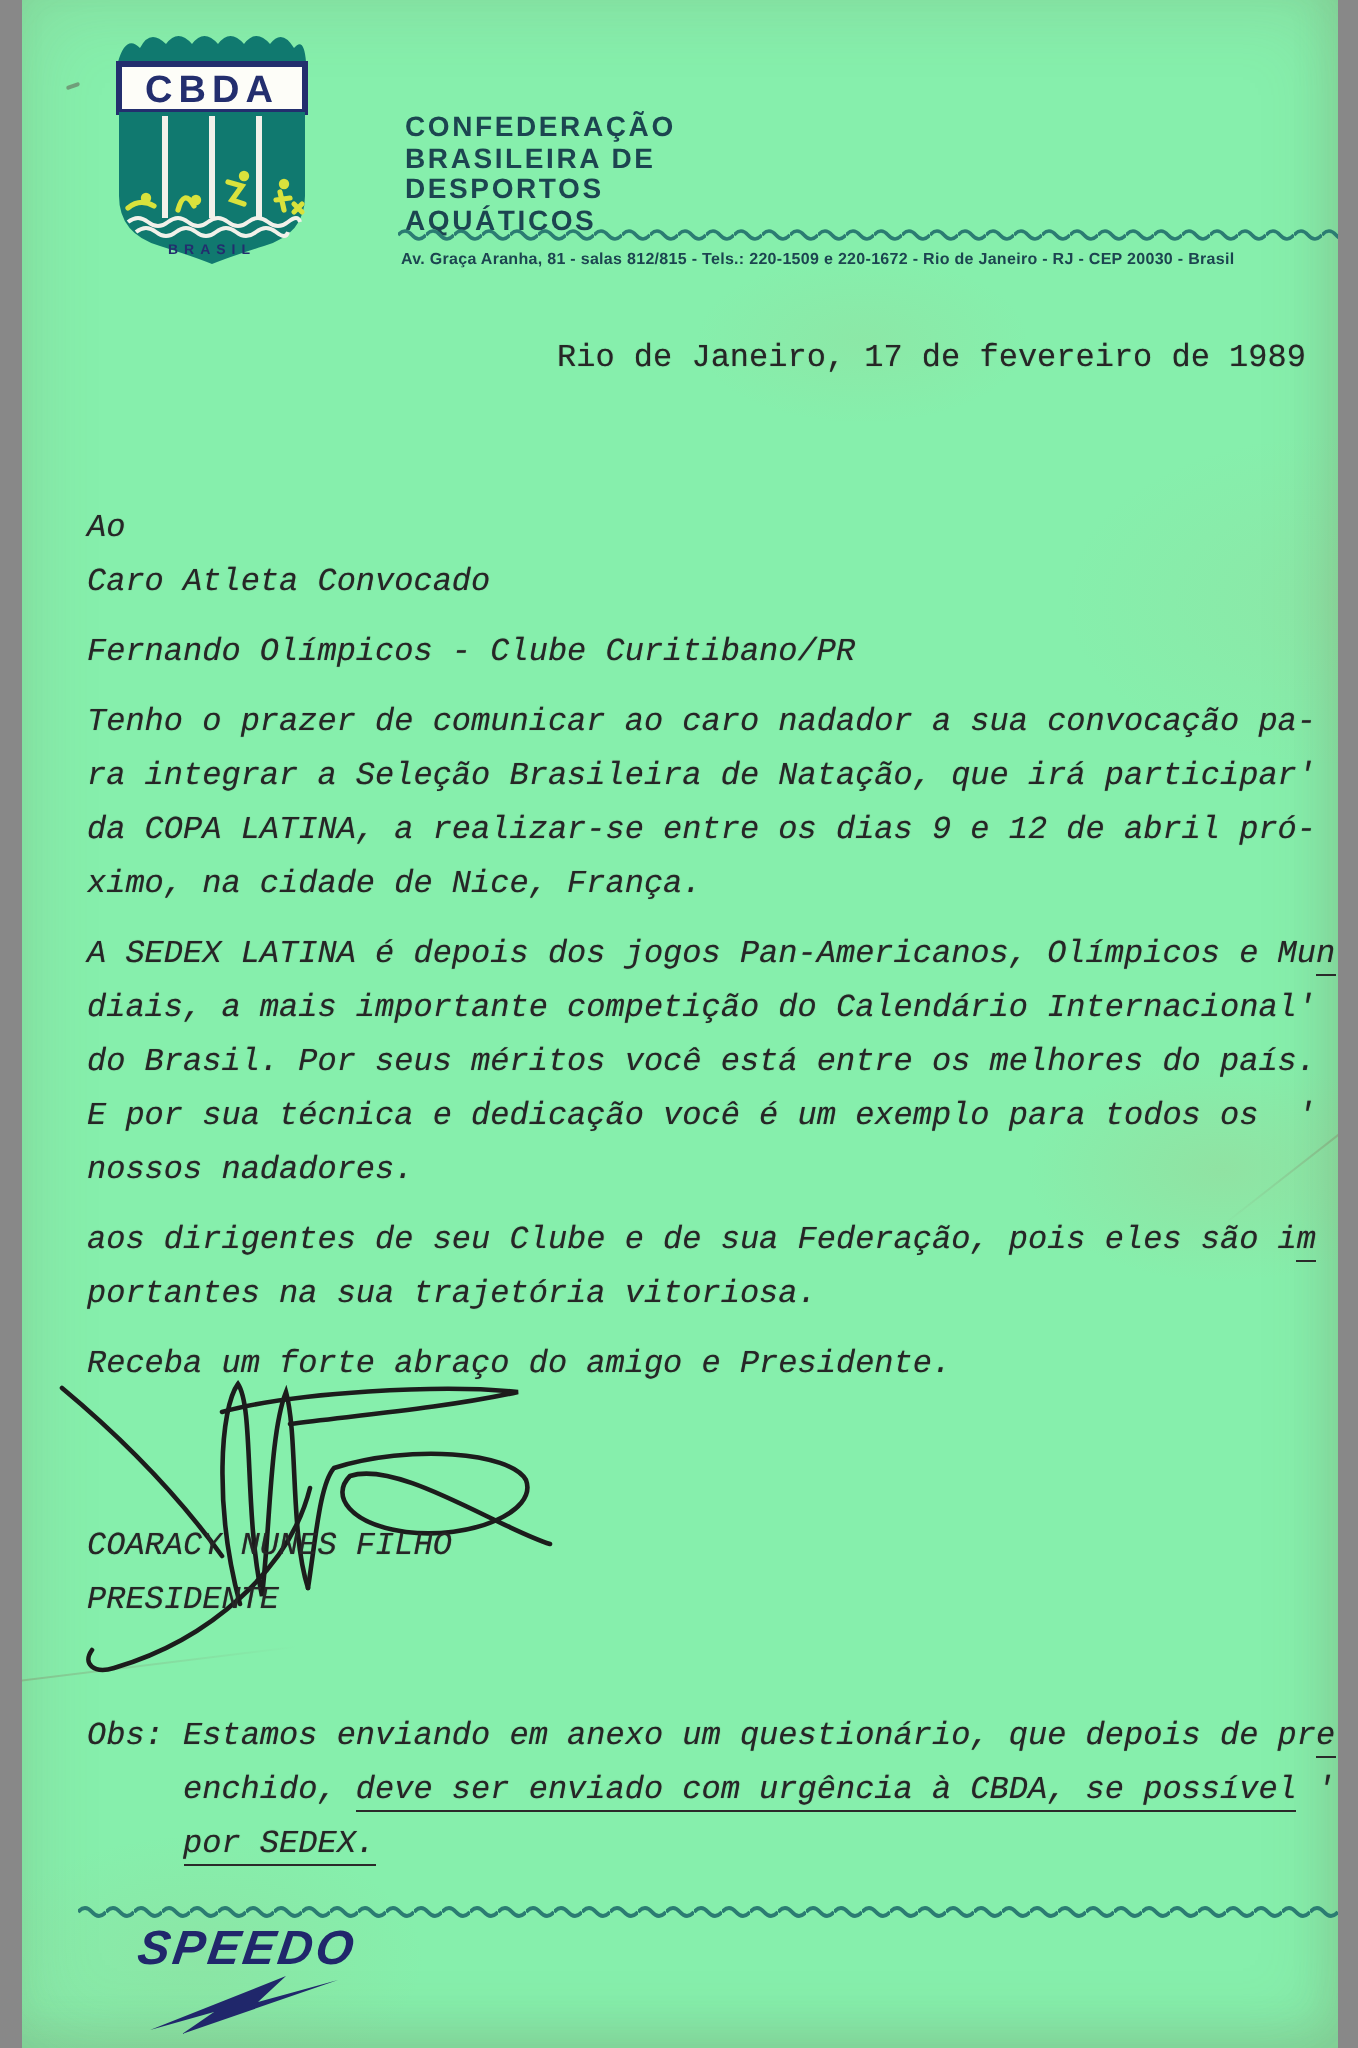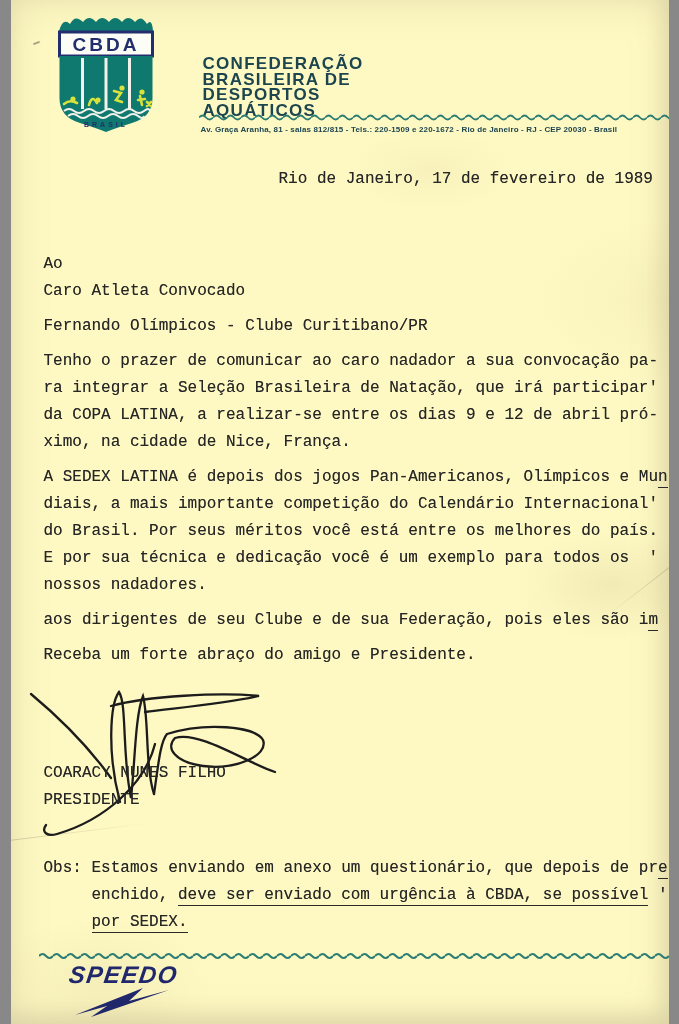--- a/index.html
+++ b/index.html
@@ -1,18 +1,18 @@
 <!DOCTYPE html>
 <html><head>
 <meta charset="utf-8">
 <style>
   html,body{margin:0;padding:0;background:#888;}
   .page{
     position:relative;width:658px;height:1024px;margin:0 auto;
-    background:#fef9c3;overflow:hidden;
+    background:#86efac;overflow:hidden;
     font-family:"Liberation Mono",monospace;
     box-shadow:inset 0 0 40px rgba(120,105,75,.18), inset -6px -10px 18px rgba(110,95,70,.12);
   }
   
   .page::before{
     content:"";position:absolute;inset:0;pointer-events:none;
     background:
       radial-gradient(140px 80px at 600px 585px, rgba(190,170,120,.18), rgba(190,170,120,0) 70%),
       radial-gradient(120px 60px at 420px 170px, rgba(190,170,120,.10), rgba(190,170,120,0) 70%),
       radial-gradient(160px 90px at 90px 980px, rgba(180,160,115,.12), rgba(180,160,115,0) 70%),
@@ -24,32 +24,32 @@
   .crease2{position:absolute;left:-12px;top:832px;width:150px;height:1px;
     background:linear-gradient(to right, rgba(130,118,92,.35), rgba(130,118,92,0));
     transform:rotate(-7deg);}
   .speck{position:absolute;left:22px;top:42px;width:7px;height:2px;border-radius:2px;
     background:rgba(95,95,82,.55);transform:rotate(-20deg);}
 
   
   .logo{position:absolute;left:45px;top:12px;width:100px;height:122px;}
   .org{position:absolute;left:192px;top:56px;
     font-family:"Liberation Sans",sans-serif;font-weight:bold;
-    font-size:17px;line-height:15.5px;letter-spacing:1.3px;color:#1c4550;}
+    font-size:14px;line-height:15.5px;letter-spacing:1.3px;color:#1c4550;}
   .wave-hdr{position:absolute;left:188px;top:113px;}
   .address{position:absolute;left:190px;top:125px;width:488px;
     font-family:"Liberation Sans",sans-serif;font-weight:bold;
     font-size:8px;letter-spacing:.15px;color:#1c4550;white-space:nowrap;}
 
   
   .tw{font-size:16px;line-height:27px;color:#262626;
       text-shadow:0 0 .5px rgba(45,45,45,.55);}
   .date-line{position:absolute;left:268px;top:166px;}
   .letter-body{position:absolute;left:33px;top:251px;width:630px;}
-  .line{white-space:pre;}
+  .line{white-space:pre;font-style:italic;}
   .para + .para{margin-top:8px;}
   .u{border-bottom:1.6px solid #2a2a2a;padding-bottom:1px;}
 
   .sig-block{position:absolute;left:33px;top:760px;}
   .obs-block{position:absolute;left:33px;top:855px;width:640px;}
 
   .signature-svg{position:absolute;left:12px;top:680px;pointer-events:none;}
 
   
   .wave-ftr{position:absolute;left:28px;top:951px;}
@@ -135,20 +135,21 @@
       </div>
       <div class="para">
         <div class="line"><span>A SEDEX LATINA é depois dos jogos Pan-Americanos, Olímpicos e Mu</span><span class="u">n</span></div>
         <div class="line"><span>diais, a mais importante competição do Calendário Internacional'</span></div>
         <div class="line"><span>do Brasil. Por seus méritos você está entre os melhores do país.</span></div>
         <div class="line"><span>E por sua técnica e dedicação você é um exemplo para todos os  '</span></div>
         <div class="line"><span>nossos nadadores.</span></div>
       </div>
       <div class="para">
         <div class="line"><span>aos dirigentes de seu Clube e de sua Federação, pois eles são i</span><span class="u">m</span></div>
+        <div class="line"><span>portantes na sua trajetória vitoriosa.</span></div>
       </div>
       <div class="para">
         <div class="line"><span>Receba um forte abraço do amigo e Presidente.</span></div>
       </div>
     </div>
 
   <svg class="signature-svg" width="268" height="168" viewBox="0 0 268 168" xmlns="http://www.w3.org/2000/svg">
     <g fill="none" stroke="#1c1c1c" stroke-width="2.3" stroke-linecap="round">
       <path d="M8 14 C32 34 62 62 88 98"></path>
       <path d="M97 122 C84 74 87 24 96 12 C104 24 99 76 108 118 C112 84 112 36 120 16 C126 38 122 86 131 114"></path>

